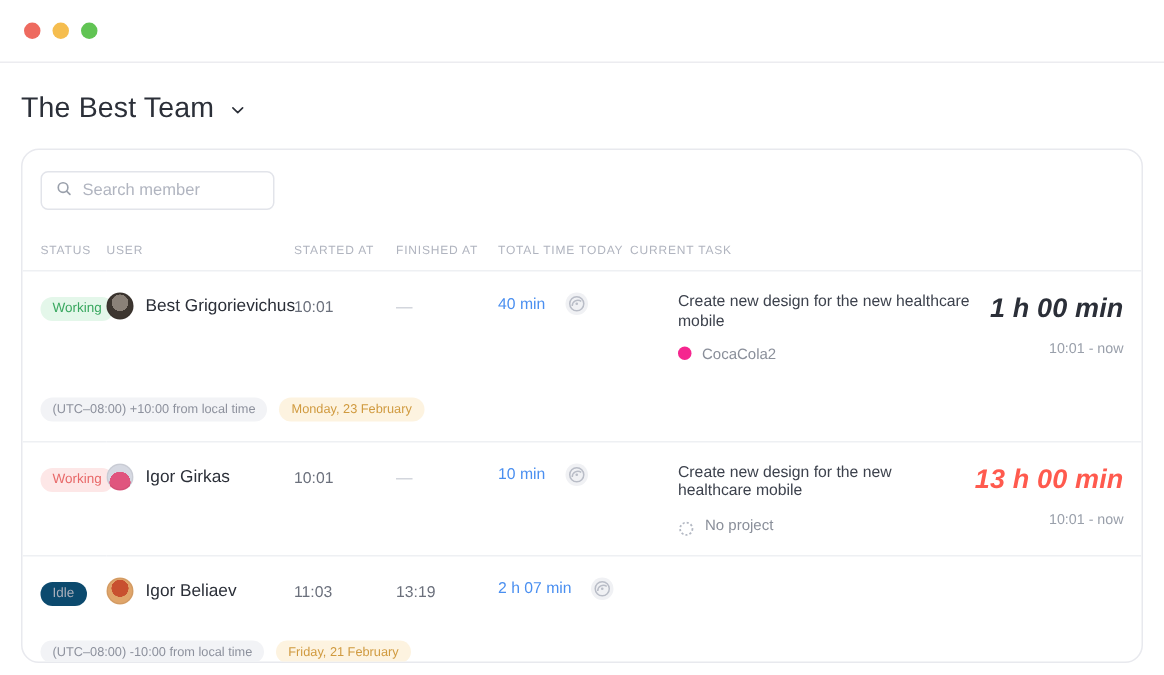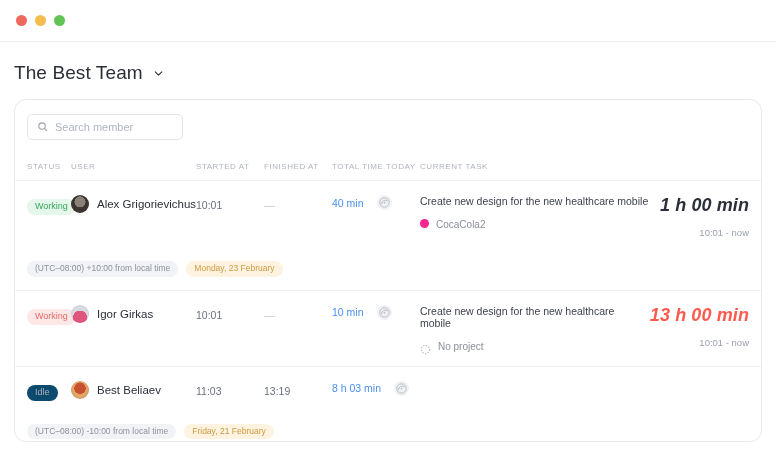--- a/index.html
+++ b/index.html
@@ -143,21 +143,21 @@
 
   .total-cell { display: flex; align-items: center; gap: 13px; }
   .act-icon {
     width: 15px; height: 15px; border-radius: 50%;
     background: #f0f1f4; flex: 0 0 15px;
     display: flex; align-items: center; justify-content: center;
   }
 
   
   .task-wrap { display: flex; justify-content: space-between; align-items: flex-start; }
-  .task-left { padding-right: 10px; }
+  .task-left { padding-right: 10px; margin-left: 32px; }
   .task-title { font-size: 10.5px; color: #3d424d; line-height: 1.2; }
   .project-row { display: flex; gap: 7px; margin-top: 11px; }
   .proj-dot { width: 9px; height: 9px; border-radius: 50%; background: #f5268f; flex: 0 0 9px; }
   .proj-name { font-size: 10px; color: #8a8f9a; }
   .noproj-icon { width: 11px; height: 11px; flex: 0 0 11px; }
   .task-right { text-align: right; padding-right: 12px; white-space: nowrap; }
   .dur { font-size: 18px; font-weight: bold; color: #2b2f38; letter-spacing: .1px; font-style: italic; }
   .dur.alert { color: #ff5a4e; }
   .dur-sub { font-size: 9.5px; color: #9aa0ab; margin-top: 11px; }
 </style>
@@ -206,21 +206,21 @@
         <th class="c-task">CURRENT TASK</th>
       </tr>
     </thead>
     <tbody id="tbody">
         <tr style="border-bottom: none;">
     <td class="c-status" style="padding-left:12px">
       <span class="badge working-green">Working</span></td>
     <td class="c-user">
       <div class="user-cell">
         <span class="avatar av1"></span>
-        <span class="user-name">Alex Grigorievichus</span>
+        <span class="user-name">Best Grigorievichus</span>
             </div>
           </td>
     <td class="c-start">
       <span class="time-plain">10:01</span></td>
     <td class="c-finish">
       <span class="dash">—</span></td>
     <td class="c-total">
       <div class="total-cell">
         <span class="total-link">40 min</span>
         <span class="act-icon">
@@ -298,30 +298,30 @@
       </div>
     </div>
           </td>
         </tr>
         <tr style="border-bottom: none;">
     <td class="c-status" style="padding-left:12px">
       <span class="badge idle">Idle</span></td>
     <td class="c-user">
       <div class="user-cell">
         <span class="avatar av3"></span>
-        <span class="user-name">Best Beliaev</span>
+        <span class="user-name">Igor Beliaev</span>
             </div>
           </td>
     <td class="c-start">
       <span class="time-plain">11:03</span></td>
     <td class="c-finish">
       <span class="time-plain">13:19</span></td>
     <td class="c-total">
       <div class="total-cell">
-        <span class="total-link">8 h 03 min</span>
+        <span class="total-link">2 h 07 min</span>
         <span class="act-icon">
                 <svg width="15" height="15" viewBox="0 0 24 24" fill="none" stroke="#b9bdc7" stroke-width="1.6">
   <circle cx="12" cy="12" r="7.5"></circle>
                   <path d="M7.2 14.5 A6 6 0 0 1 16.8 9.5"></path>
                   <circle cx="12" cy="12" r="1.4" fill="#b9bdc7" stroke="none"></circle>
                 </svg>
               </span>
             </div>
           </td>
     <td class="c-task"></td>

